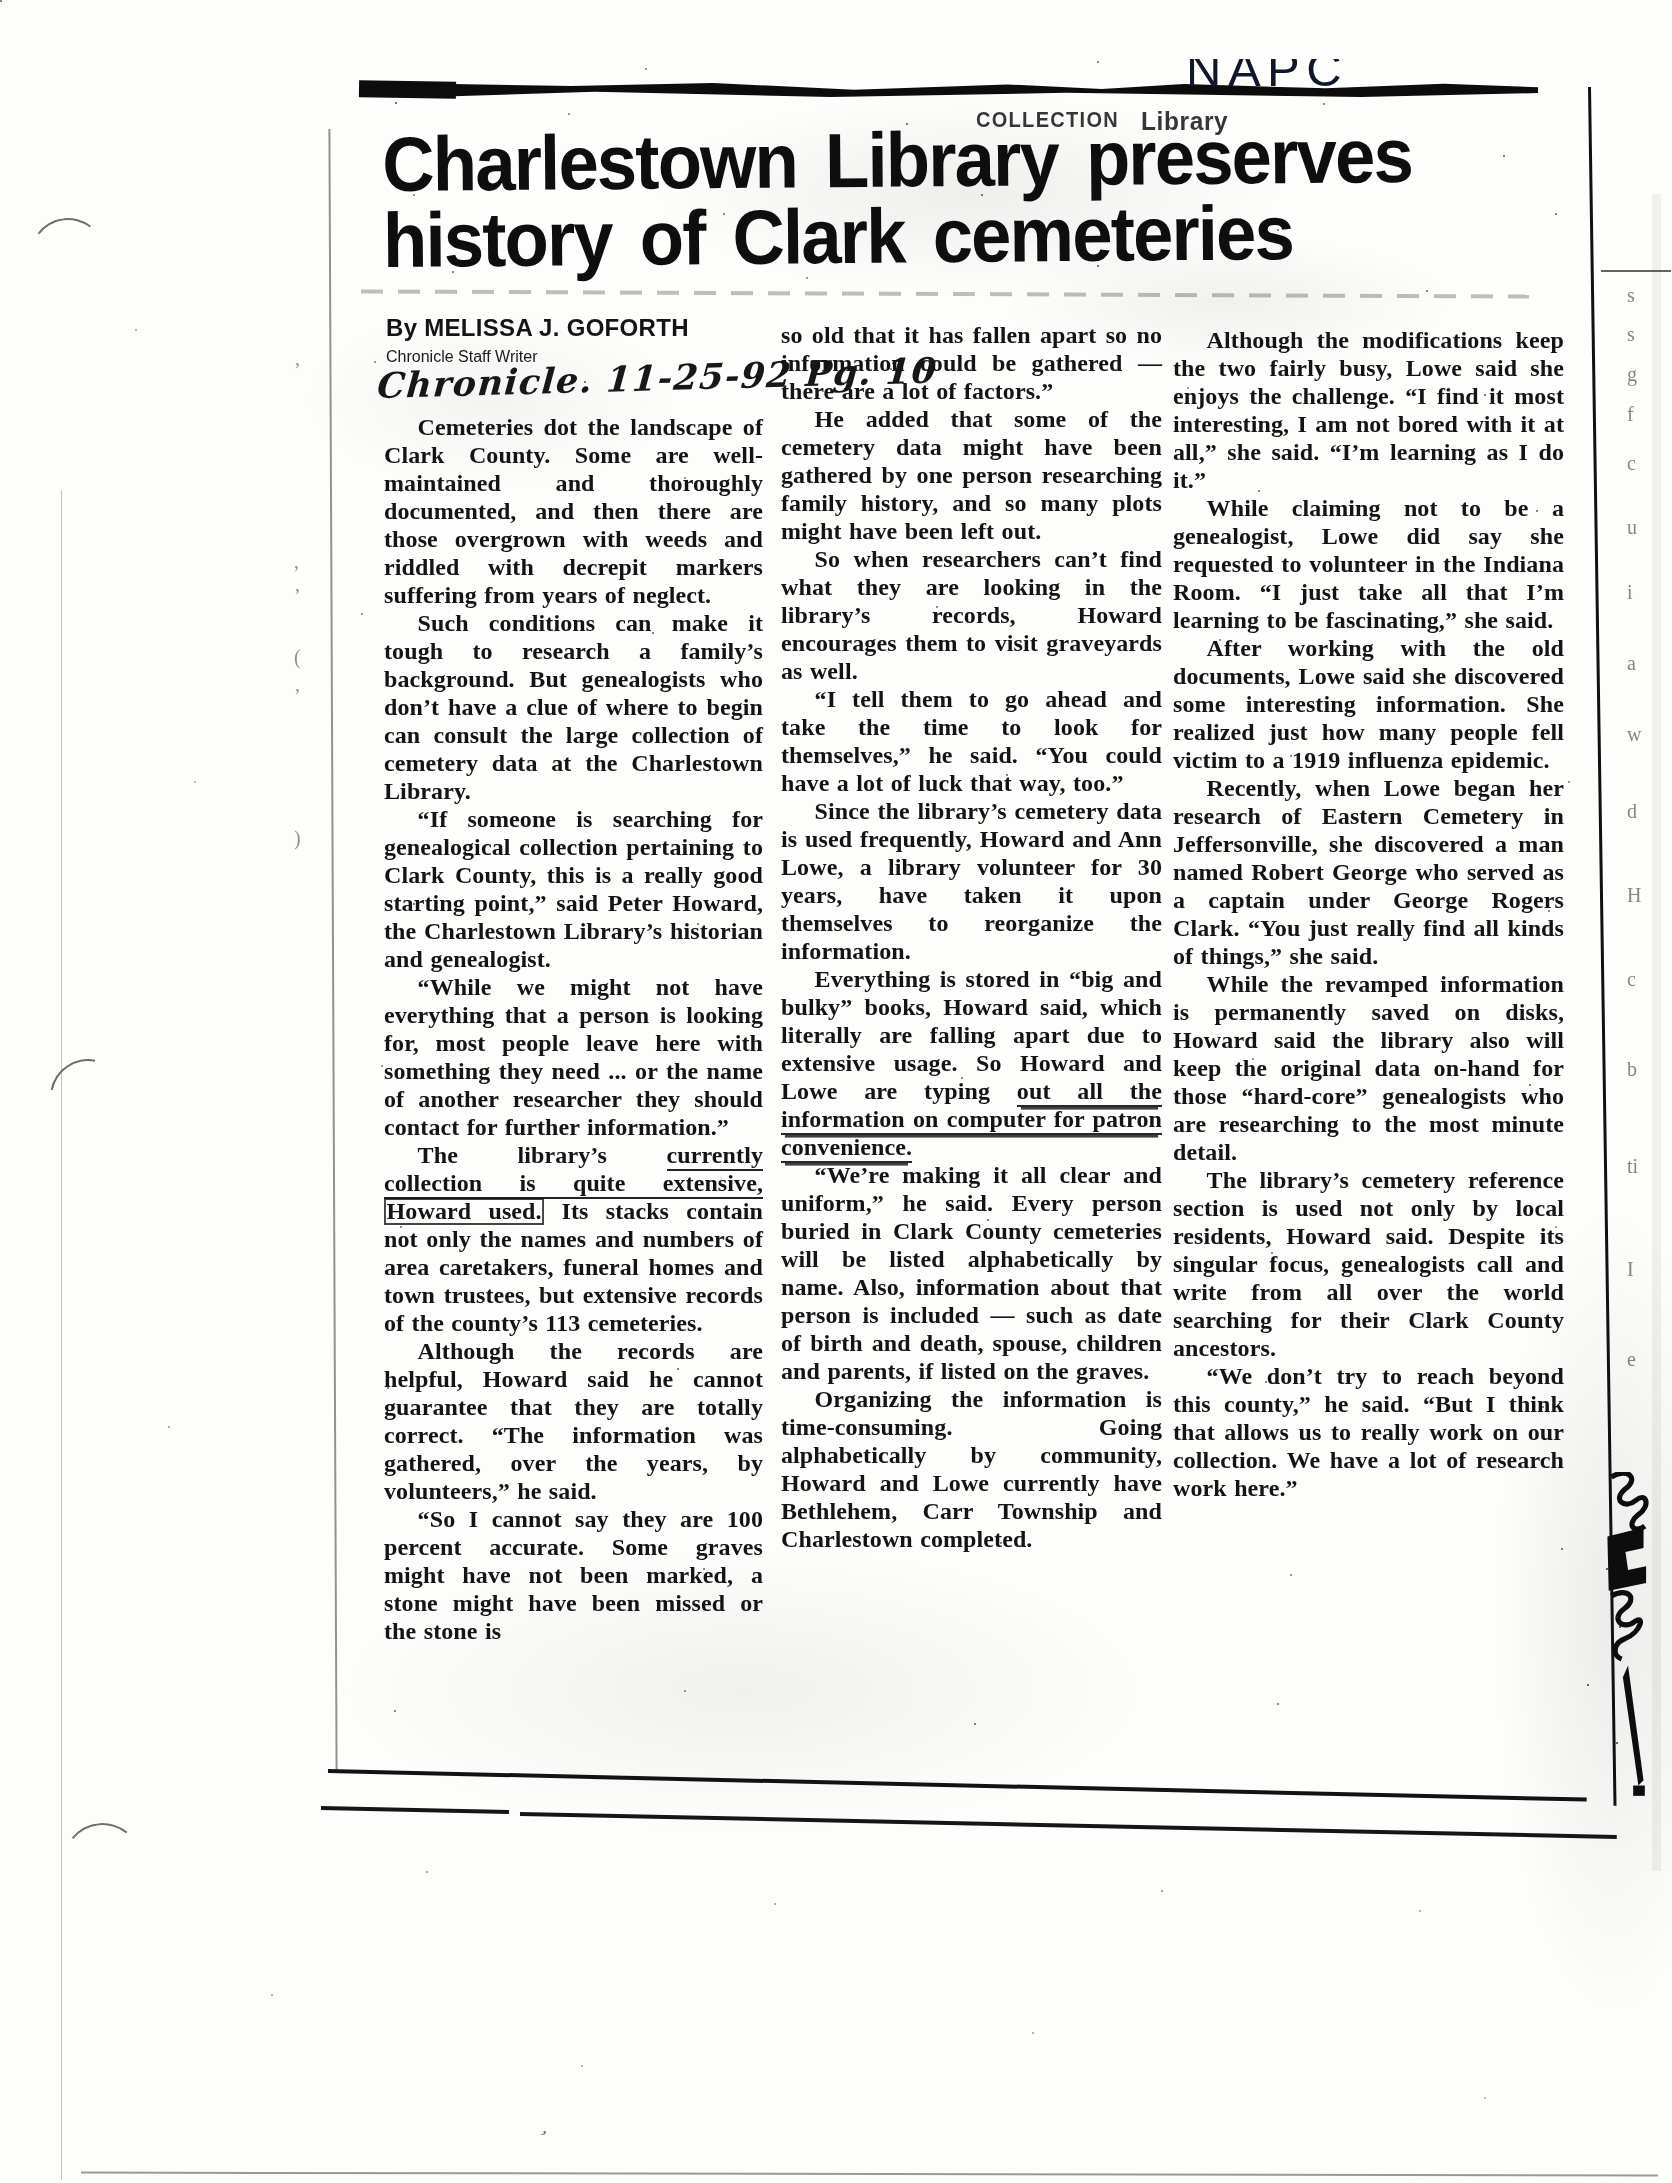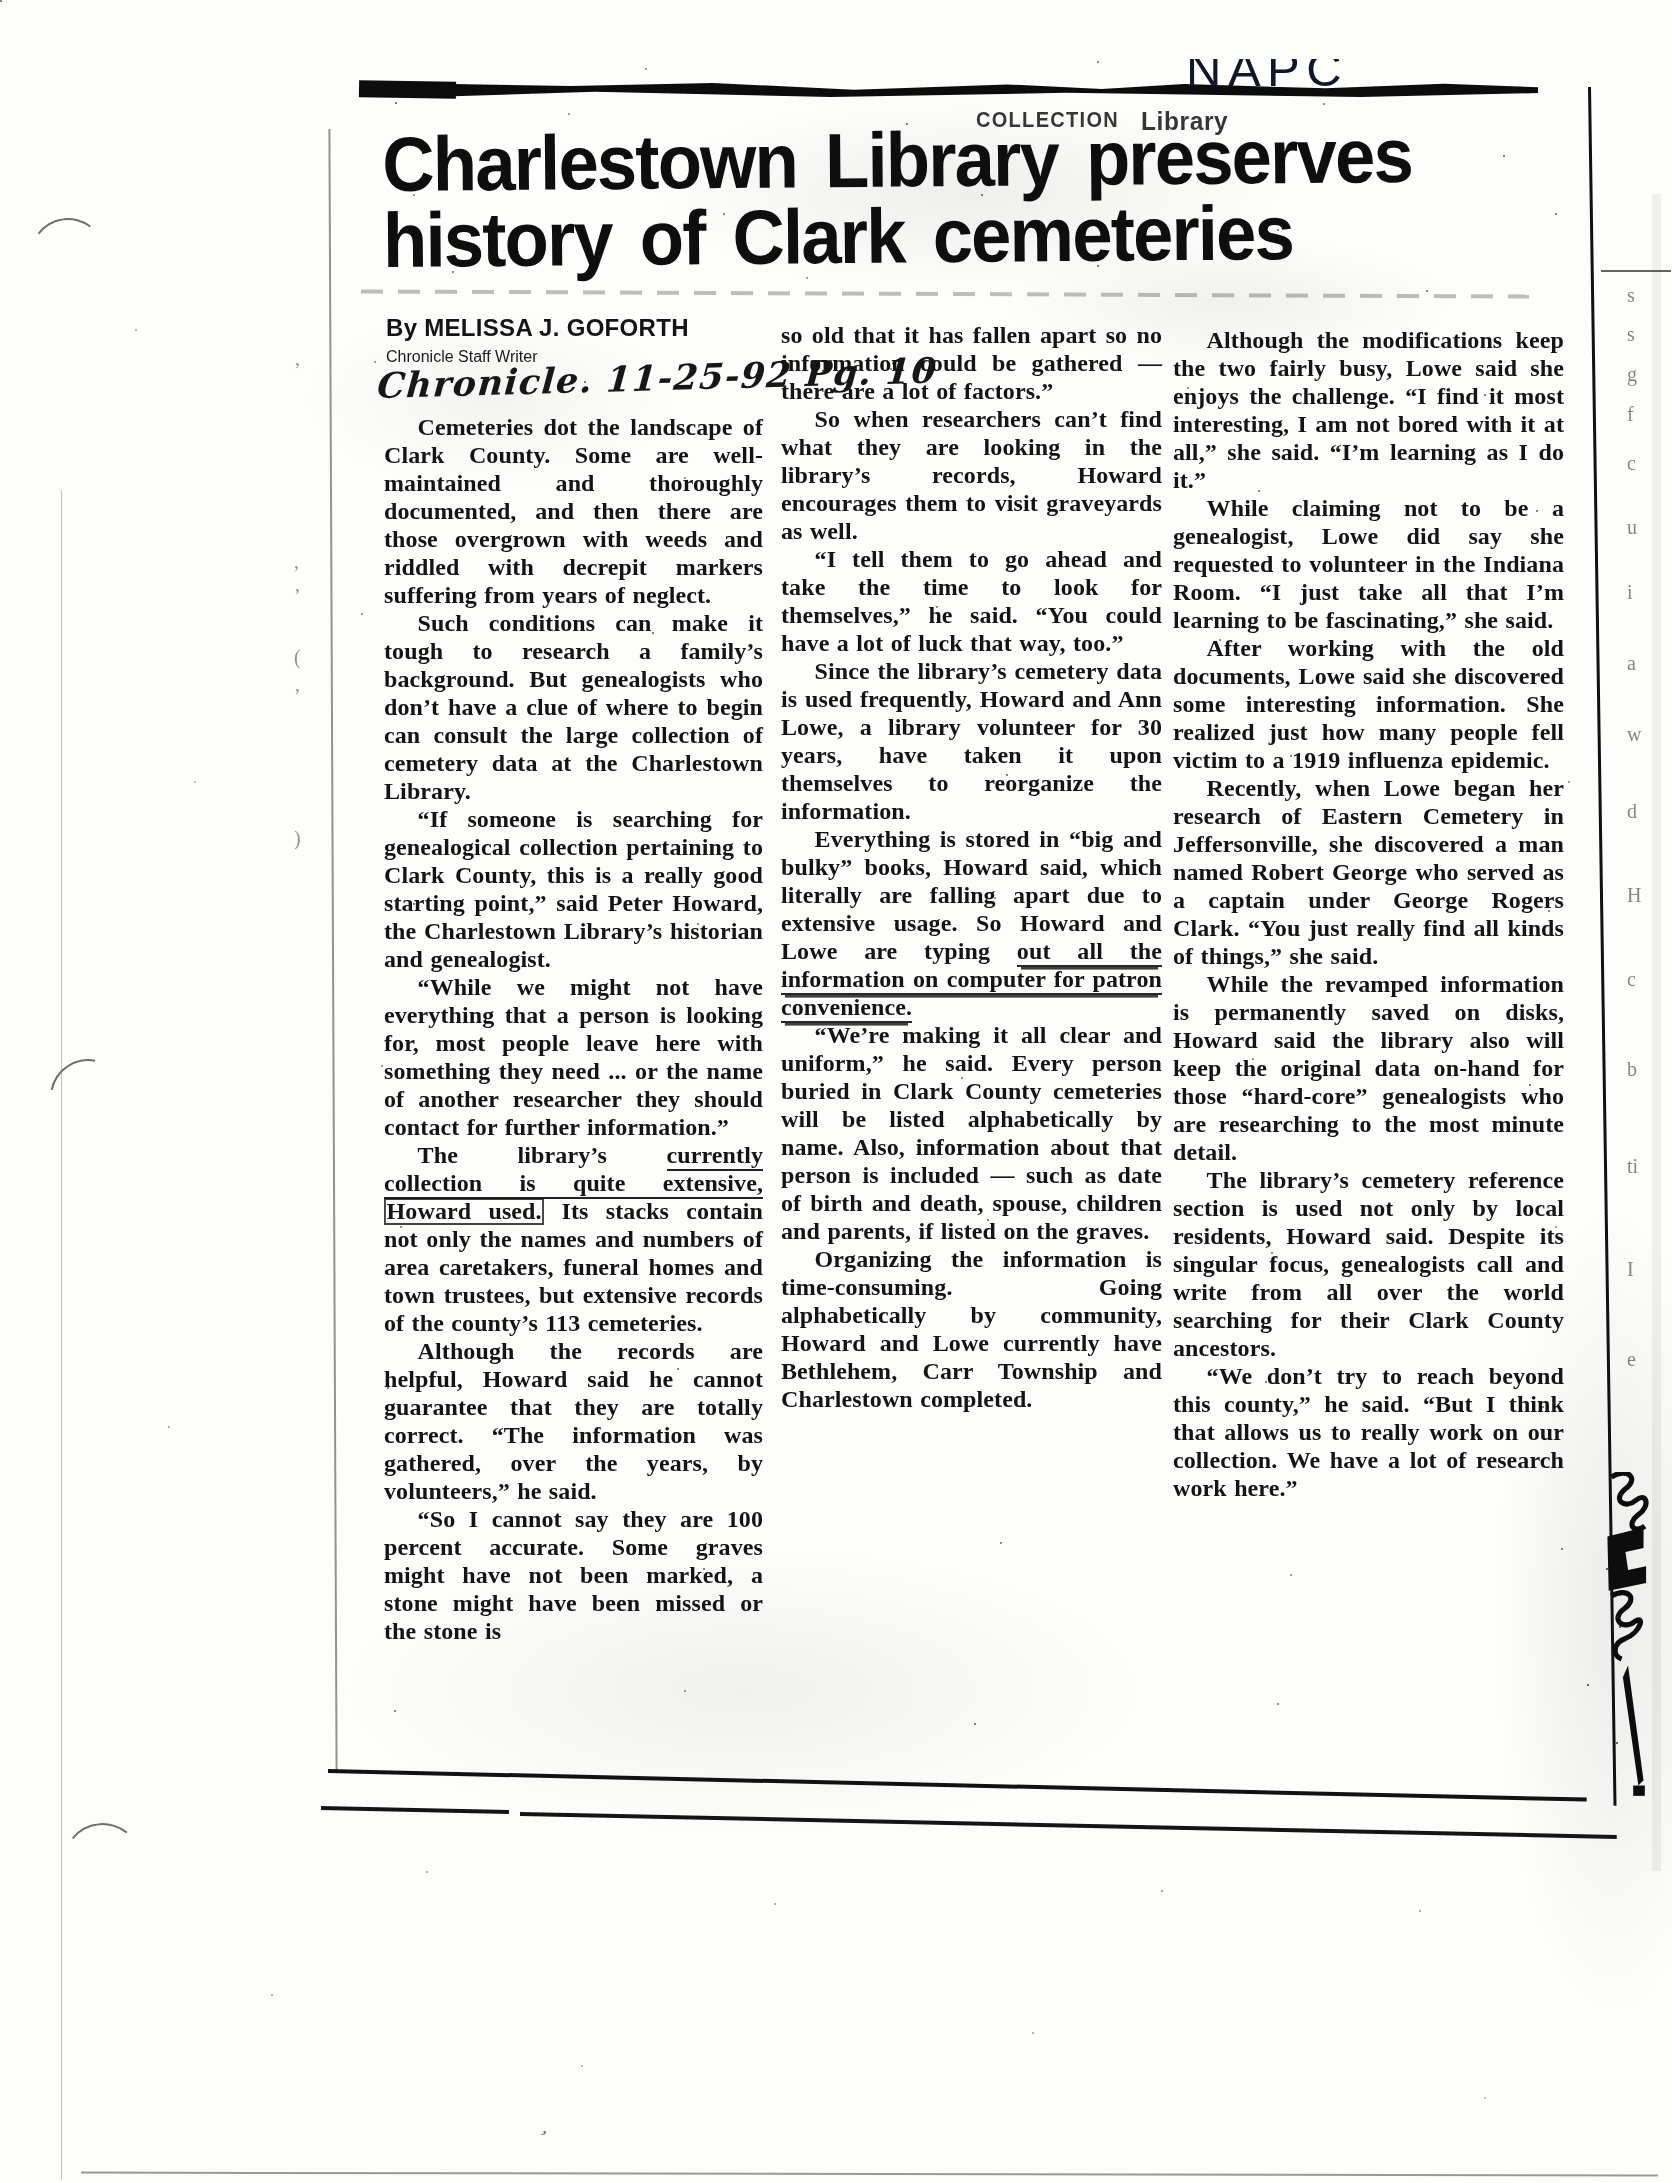--- a/index.html
+++ b/index.html
@@ -145,20 +145,21 @@
       <span class="pen-ul">currently collection is quite extensive,</span>
       <span class="pen-box">Howard used.</span>
       <span>Its stacks contain not only the names and numbers of area caretakers, funeral homes and town trustees, but extensive records of the county’s 113 cemeteries.</span>
     </p>
     <p class="para">Although the records are helpful, Howard said he cannot guarantee that they are totally correct. “The information was gathered, over the years, by volunteers,” he said.</p>
     <p class="para">“So I cannot say they are 100 percent accurate. Some graves might have not been marked, a stone might have been missed or the stone is</p>
   </div>
 
   <div class="col col2">
     <p class="para noindent">so old that it has fallen apart so no information could be gathered — there are a lot of factors.”</p>
+    <p class="para">He added that some of the cemetery data might have been gathered by one person researching family history, and so many plots might have been left out.</p>
     <p class="para">So when researchers can’t find what they are looking in the library’s records, Howard encourages them to visit graveyards as well.</p>
     <p class="para">“I tell them to go ahead and take the time to look for themselves,” he said. “You could have a lot of luck that way, too.”</p>
     <p class="para">Since the library’s cemetery data is used frequently, Howard and Ann Lowe, a library volunteer for 30 years, have taken it upon themselves to reorganize the information.</p>
     <p class="para">
       <span>Everything is stored in “big and bulky” books, Howard said, which literally are falling apart due to extensive usage. So Howard and Lowe are typing</span>
       <span class="pen-ul2">out all the information on computer for patron convenience.</span>
     </p>
     <p class="para">“We’re making it all clear and uniform,” he said. Every person buried in Clark County cemeteries will be listed alphabetically by name. Also, information about that person is included — such as date of birth and death, spouse, children and parents, if listed on the graves.</p>
     <p class="para">Organizing the information is time-consuming. Going alphabetically by community, Howard and Lowe currently have Bethlehem, Carr Township and Charlestown completed.</p>
   </div>

